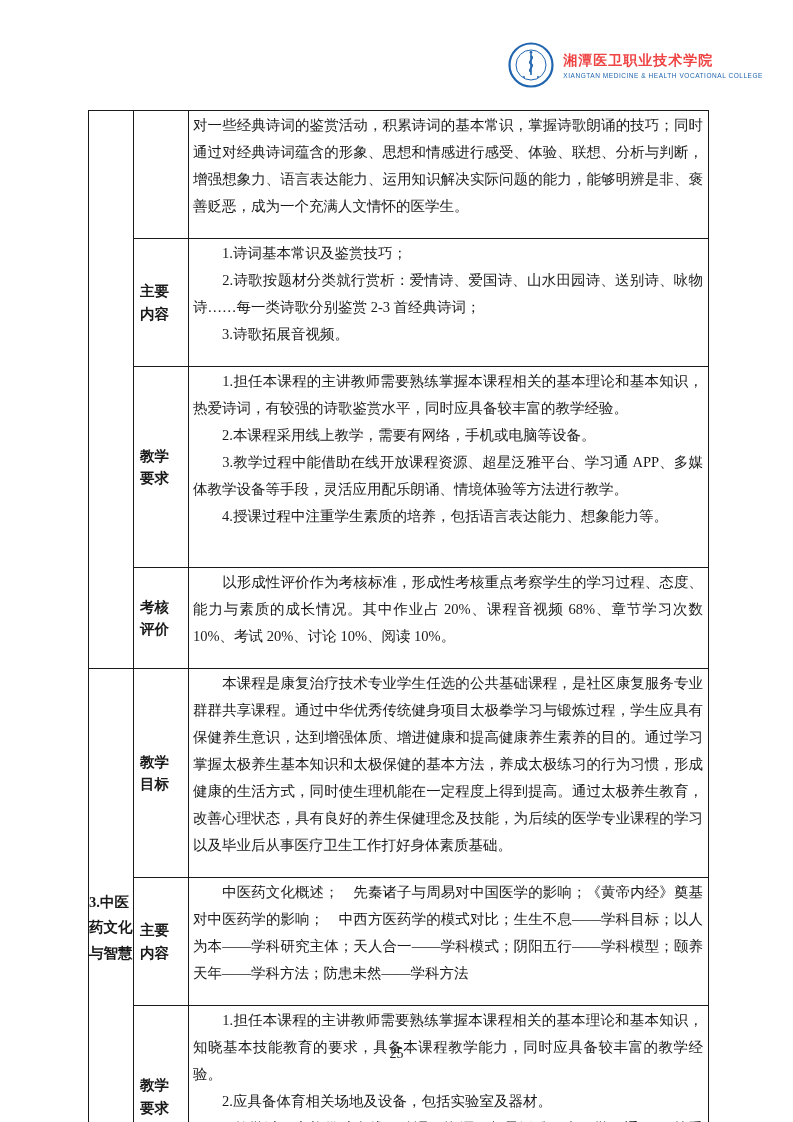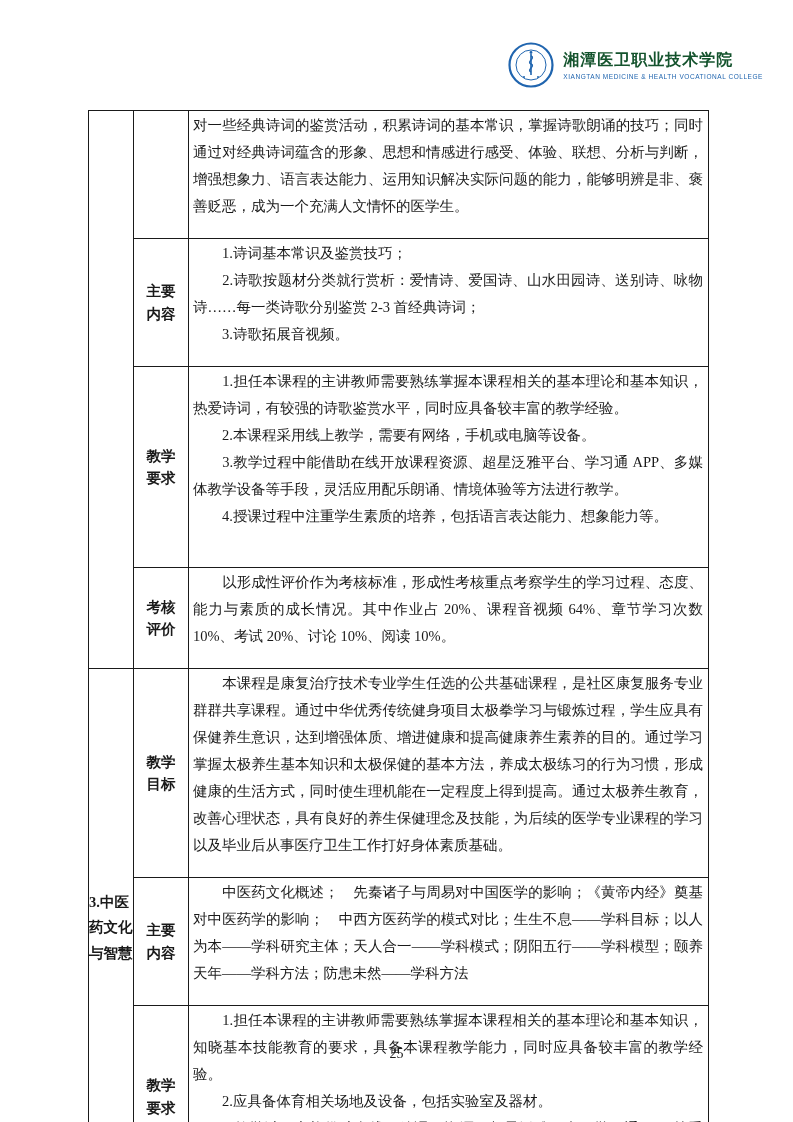--- a/index.html
+++ b/index.html
@@ -12,21 +12,21 @@
     color:#1a1a1a;
   }
 
   
   .header {
     position:absolute; top:42px; right:30px;
     display:flex; align-items:center; gap:9px;
   }
   .logo-text { display:flex; flex-direction:column; }
   .logo-cn {
-    color:#14532d; font-size:16px; font-weight:bold;
+    color:#ef4444; font-size:14px; font-weight:bold;
     letter-spacing:1px; white-space:nowrap;
     font-family:"Liberation Serif","DejaVu Serif",serif;
   }
   .logo-en {
     color:#2065af; font-size:6.5px; letter-spacing:0.55px;
     white-space:nowrap; margin-top:2px;
     font-family:"Liberation Sans","DejaVu Sans",sans-serif;
   }
 
   
@@ -36,21 +36,21 @@
   }
   table.syllabus td { border:1px solid #1a1a1a; }
   table.syllabus { border:1.5px solid #1a1a1a; }
 
   td.sec {
     text-align:left; vertical-align:middle;
     font-weight:bold; font-size:14.5px; line-height:1.75;
     padding:2px 0; word-break:break-all;
   }
   td.lbl {
-    text-align:center; vertical-align:middle;
+    vertical-align:middle;
     font-weight:bold; font-size:14.5px; line-height:1.55;
     padding:2px 6px;
   }
   td.cnt {
     font-size:14.5px; line-height:27px;
     padding:1px 5px 18px 4px;
     text-align:justify;
     white-space:pre-wrap;
     vertical-align:top;
   }
@@ -101,21 +101,21 @@
     </tr>
     <tr>
       <td class="lbl">教学要求</td>
       <td class="cnt" style="height:201px">　　1.担任本课程的主讲教师需要熟练掌握本课程相关的基本理论和基本知识，热爱诗词，有较强的诗歌鉴赏水平，同时应具备较丰富的教学经验。
 　　2.本课程采用线上教学，需要有网络，手机或电脑等设备。
 　　3.教学过程中能借助在线开放课程资源、超星泛雅平台、学习通 APP、多媒体教学设备等手段，灵活应用配乐朗诵、情境体验等方法进行教学。
 　　4.授课过程中注重学生素质的培养，包括语言表达能力、想象能力等。</td>
     </tr>
     <tr>
       <td class="lbl">考核评价</td>
-      <td class="cnt" style="height:81px">　　以形成性评价作为考核标准，形成性考核重点考察学生的学习过程、态度、能力与素质的成长情况。其中作业占 20%、课程音视频 64%、章节学习次数 10%、考试 20%、讨论 10%、阅读 10%。</td>
+      <td class="cnt" style="height:81px">　　以形成性评价作为考核标准，形成性考核重点考察学生的学习过程、态度、能力与素质的成长情况。其中作业占 20%、课程音视频 68%、章节学习次数 10%、考试 20%、讨论 10%、阅读 10%。</td>
     </tr>
 
     <tr>
       <td class="sec" rowspan="3">3.中医药文化与智慧</td>
       <td class="lbl">教学目标</td>
       <td class="cnt" style="height:187px">　　本课程是康复治疗技术专业学生任选的公共基础课程，是社区康复服务专业群群共享课程。通过中华优秀传统健身项目太极拳学习与锻炼过程，学生应具有保健养生意识，达到增强体质、增进健康和提高健康养生素养的目的。通过学习掌握太极养生基本知识和太极保健的基本方法，养成太极练习的行为习惯，形成健康的生活方式，同时使生理机能在一定程度上得到提高。通过太极养生教育，改善心理状态，具有良好的养生保健理念及技能，为后续的医学专业课程的学习以及毕业后从事医疗卫生工作打好身体素质基础。</td>
     </tr>
     <tr>
       <td class="lbl">主要内容</td>
       <td class="cnt" style="height:112px">　　中医药文化概述；　先秦诸子与周易对中国医学的影响；《黄帝内经》奠基对中医药学的影响；　中西方医药学的模式对比；生生不息——学科目标；以人为本——学科研究主体；天人合一——学科模式；阴阳五行——学科模型；颐养天年——学科方法；防患未然——学科方法</td>

